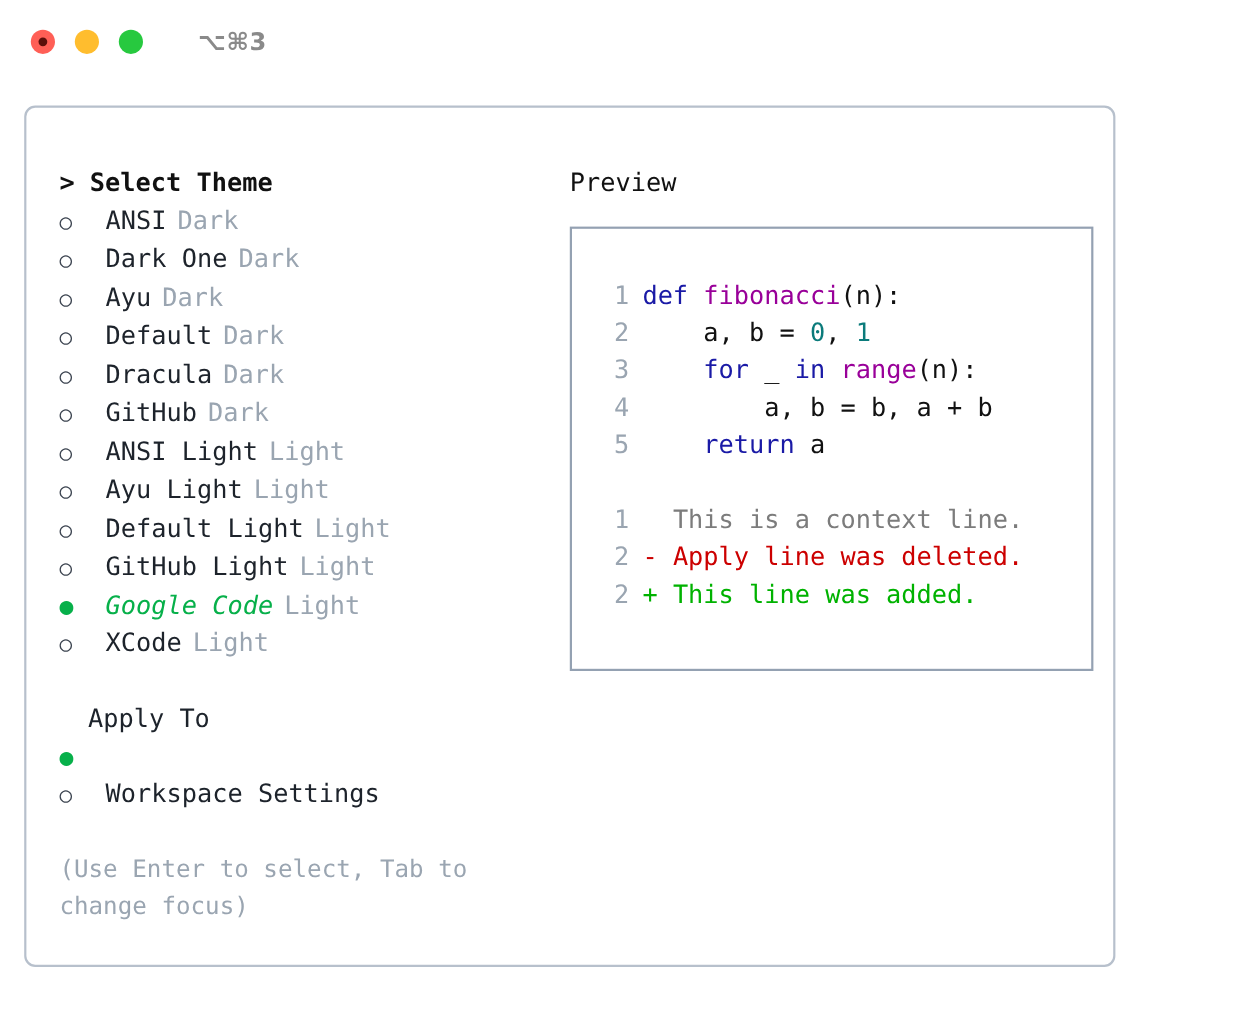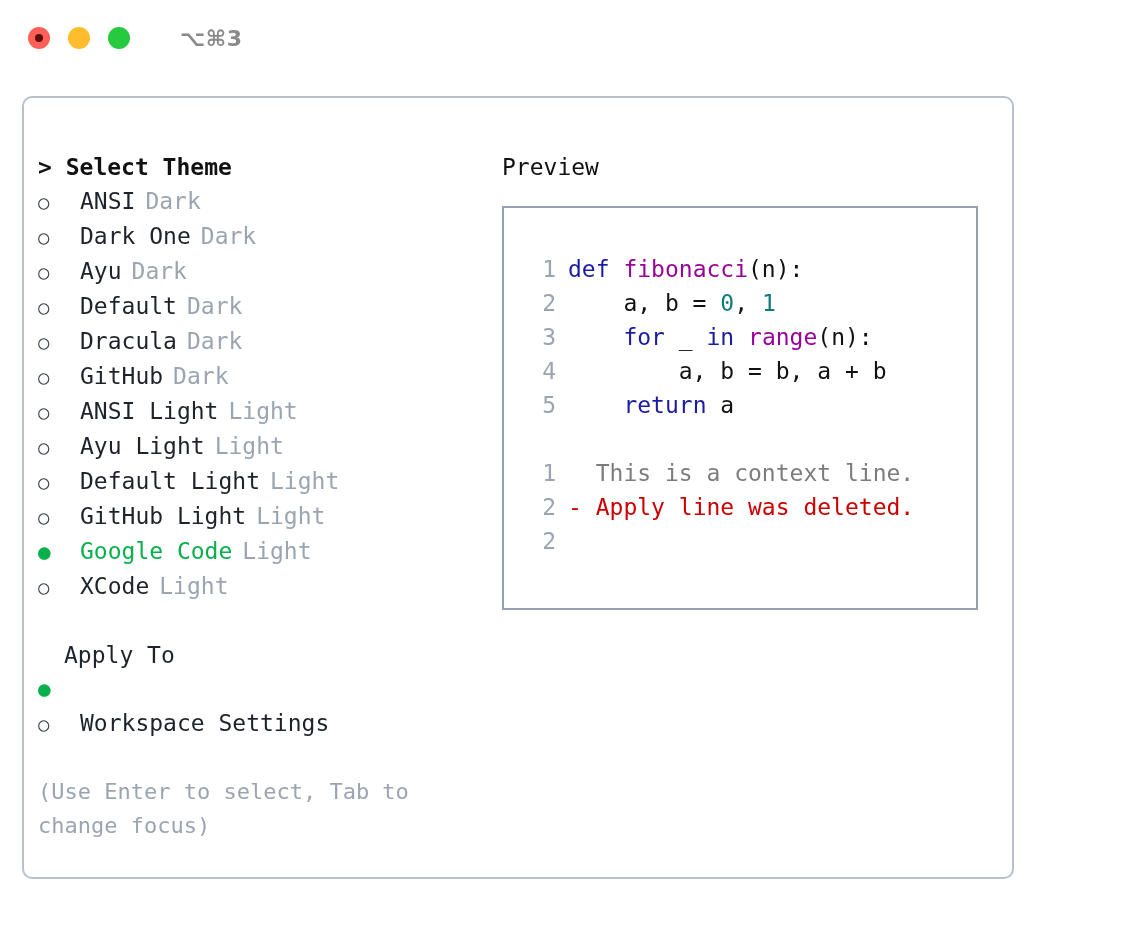--- a/index.html
+++ b/index.html
@@ -75,21 +75,21 @@
     width: 992px;
     height: 783px;
     box-sizing: border-box;
     border: 2px solid #b7c0cc;
     border-radius: 10px;
     background: #ffffff;
   }
 
   .panes {
     position: absolute;
-    left: 0; top: 0;
+    left: 16px; top: 0;
     width: 100%; height: 100%; padding-left: 32px;
   }
 
   
   .left-pane {
     position: absolute;
     left: 14px;
     top: 52px;
     width: 450px;
   }
@@ -112,21 +112,21 @@
   }
   .bullet {
     display: inline-block;
     width: 26px;
     flex: 0 0 26px;
     color: #3c4450;
     font-size: 19px;
   }
   .bullet.sel { color: #07b04a; font-size: 21px; }
   .label { color: #1d232b; margin-left: 16px; }
-  .row.selected .label { color: #07b04a; }
+  .row.selected .label { color: #07b04a; font-style: italic; }
   .tag {
     color: #9aa5b1;
     margin-left: 10px;
   }
 
   .section-gap { height: 34px; }
 
   .apply-title {
     font-size: 23px;
     line-height: 34px;
@@ -250,20 +250,20 @@
               <div class="code-line"><span class="ln">1</span><span class="code"><span class="tok-kw">def </span><span class="tok-fn">fibonacci</span><span class="tok-pl">(n):</span></span></div>
               <div class="code-line"><span class="ln">2</span><span class="code"><span class="tok-pl">    a, b = </span><span class="tok-num">0</span><span class="tok-pl">, </span><span class="tok-num">1</span></span></div>
               <div class="code-line"><span class="ln">3</span><span class="code"><span class="tok-pl">    </span><span class="tok-kw">for</span><span class="tok-pl"> _ </span><span class="tok-kw">in</span><span class="tok-pl"> </span><span class="tok-fn">range</span><span class="tok-pl">(n):</span></span></div>
               <div class="code-line"><span class="ln">4</span><span class="code"><span class="tok-pl">        a, b = b, a + b</span></span></div>
               <div class="code-line"><span class="ln">5</span><span class="code"><span class="tok-pl">    </span><span class="tok-kw">return</span><span class="tok-pl"> a</span></span></div>
             </div>
           <div class="diff-gap"></div>
           <div id="diff-block">
               <div class="code-line"><span class="ln">1</span><span class="diff-ctx"><span> </span><span> This is a context line.</span></span></div>
               <div class="code-line"><span class="ln">2</span><span class="diff-del"><span>-</span><span> Apply line was deleted.</span></span></div>
-              <div class="code-line"><span class="ln">2</span></div>
+              <div class="code-line"><span class="ln">2</span><span class="diff-add"><span>+</span><span> This line was added.</span></span></div>
             </div>
         </div>
       </div>
 
     </div>
   </div>
 </div>
 
 </body></html>

